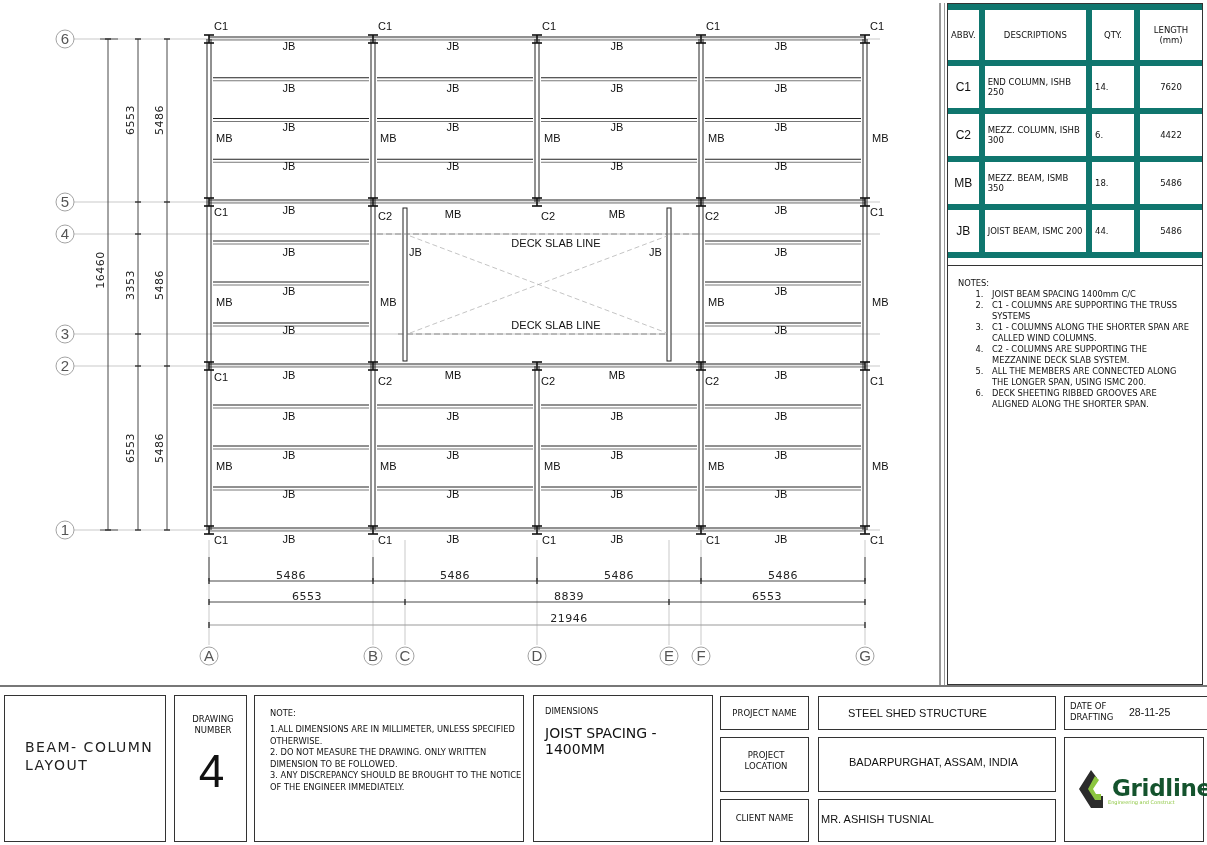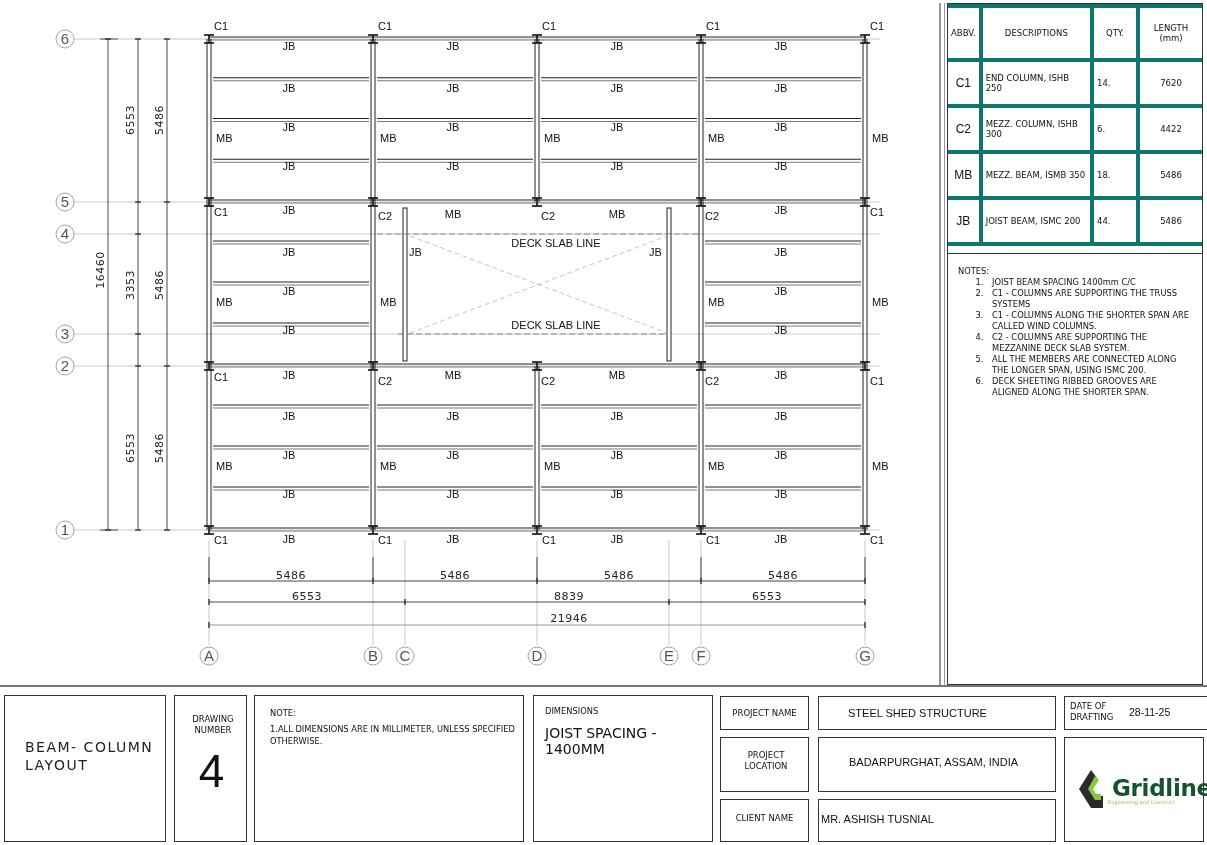--- a/index.html
+++ b/index.html
@@ -6,21 +6,21 @@
   body { width:1207px; height:845px; position:relative; overflow:hidden; font-family:"DejaVu Sans", sans-serif; color:#111; }
   #drawing { position:absolute; left:0; top:0; }
   .lbl { font-family:"Liberation Sans", sans-serif; font-size:11px; fill:#111; }
   .dim { font-family:"DejaVu Sans", sans-serif; font-size:11px; fill:#222; letter-spacing:0.5px; }
   .bubble-text { font-family:"Liberation Sans", sans-serif; font-size:15px; fill:#555; }
   
   #legend { position:absolute; left:947px; top:3px; width:256px; height:682px; border:1px solid #333; box-sizing:border-box; }
   #legend-title { height:42px; text-align:center; font-family:"Liberation Sans", sans-serif; font-size:20px; line-height:46px; }
   #legend-title span { border-bottom:1.5px solid #111; padding-bottom:0; }
   #legend table { border-collapse:collapse; width:100%; font-size:8.5px; font-family:"DejaVu Sans", sans-serif; }
-  #legend th, #legend td { border:4px solid #0f766e; padding:9px 3px; height:24px; font-weight:normal; }
+  #legend th, #legend td { border:6px solid #0f766e; padding:9px 3px; height:24px; font-weight:normal; }
   #legend th { height:32px; }
   #legend tr > *:first-child { border-left:none; }
   #legend tr > *:last-child { border-right:none; }
   #legend td.abbv { font-family:"Liberation Sans", sans-serif; font-size:12px; text-align:center; }
   #legend td.center { text-align:center; }
   #notes { padding:12px 10px 0 10px; font-size:8.3px; line-height:11px; border-top:1px solid #333; margin-top:7px; }
   #notes ol { margin:0; padding-left:28px; }
   #notes li { padding-left:6px; }
   
   .tb { position:absolute; border:1px solid #333; box-sizing:border-box; font-size:8.5px; }
@@ -428,20 +428,22 @@
 
 <div class="tb" style="left:174px;top:695px;width:73px;height:147px;">
   <div style="position:absolute;left:8px;top:18px;width:60px;font-size:8.5px;line-height:11px;text-align:center;">DRAWING NUMBER</div>
   <div style="position:absolute;left:0;top:48px;width:73px;text-align:center;font-family:'Liberation Sans',sans-serif;font-size:46px;">4</div>
 </div>
 
 <div class="tb" style="left:254px;top:695px;width:270px;height:147px;">
   <div style="position:absolute;left:15px;top:12px;font-size:8.3px;">NOTE:</div>
   <div style="position:absolute;left:15px;top:28px;width:252px;font-size:8.3px;line-height:11.5px;">
     <div>1.ALL DIMENSIONS ARE IN  MILLIMETER, UNLESS SPECIFIED OTHERWISE.</div>
+    <div>2. DO NOT MEASURE THE DRAWING. ONLY WRITTEN DIMENSION TO BE FOLLOWED.</div>
+    <div>3. ANY DISCREPANCY SHOULD BE BROUGHT TO THE NOTICE OF THE ENGINEER IMMEDIATELY.</div>
   </div>
 </div>
 
 <div class="tb" style="left:533px;top:695px;width:180px;height:147px;">
   <div style="position:absolute;left:11px;top:10px;font-size:8.3px;">DIMENSIONS</div>
   <div style="position:absolute;left:11px;top:29px;font-size:14px;">JOIST SPACING - 1400MM</div>
 </div>
 
 <div class="tb" style="left:720px;top:696px;width:89px;height:34px;">
   <div style="text-align:center;line-height:32px;font-size:8.5px;">PROJECT NAME</div>

